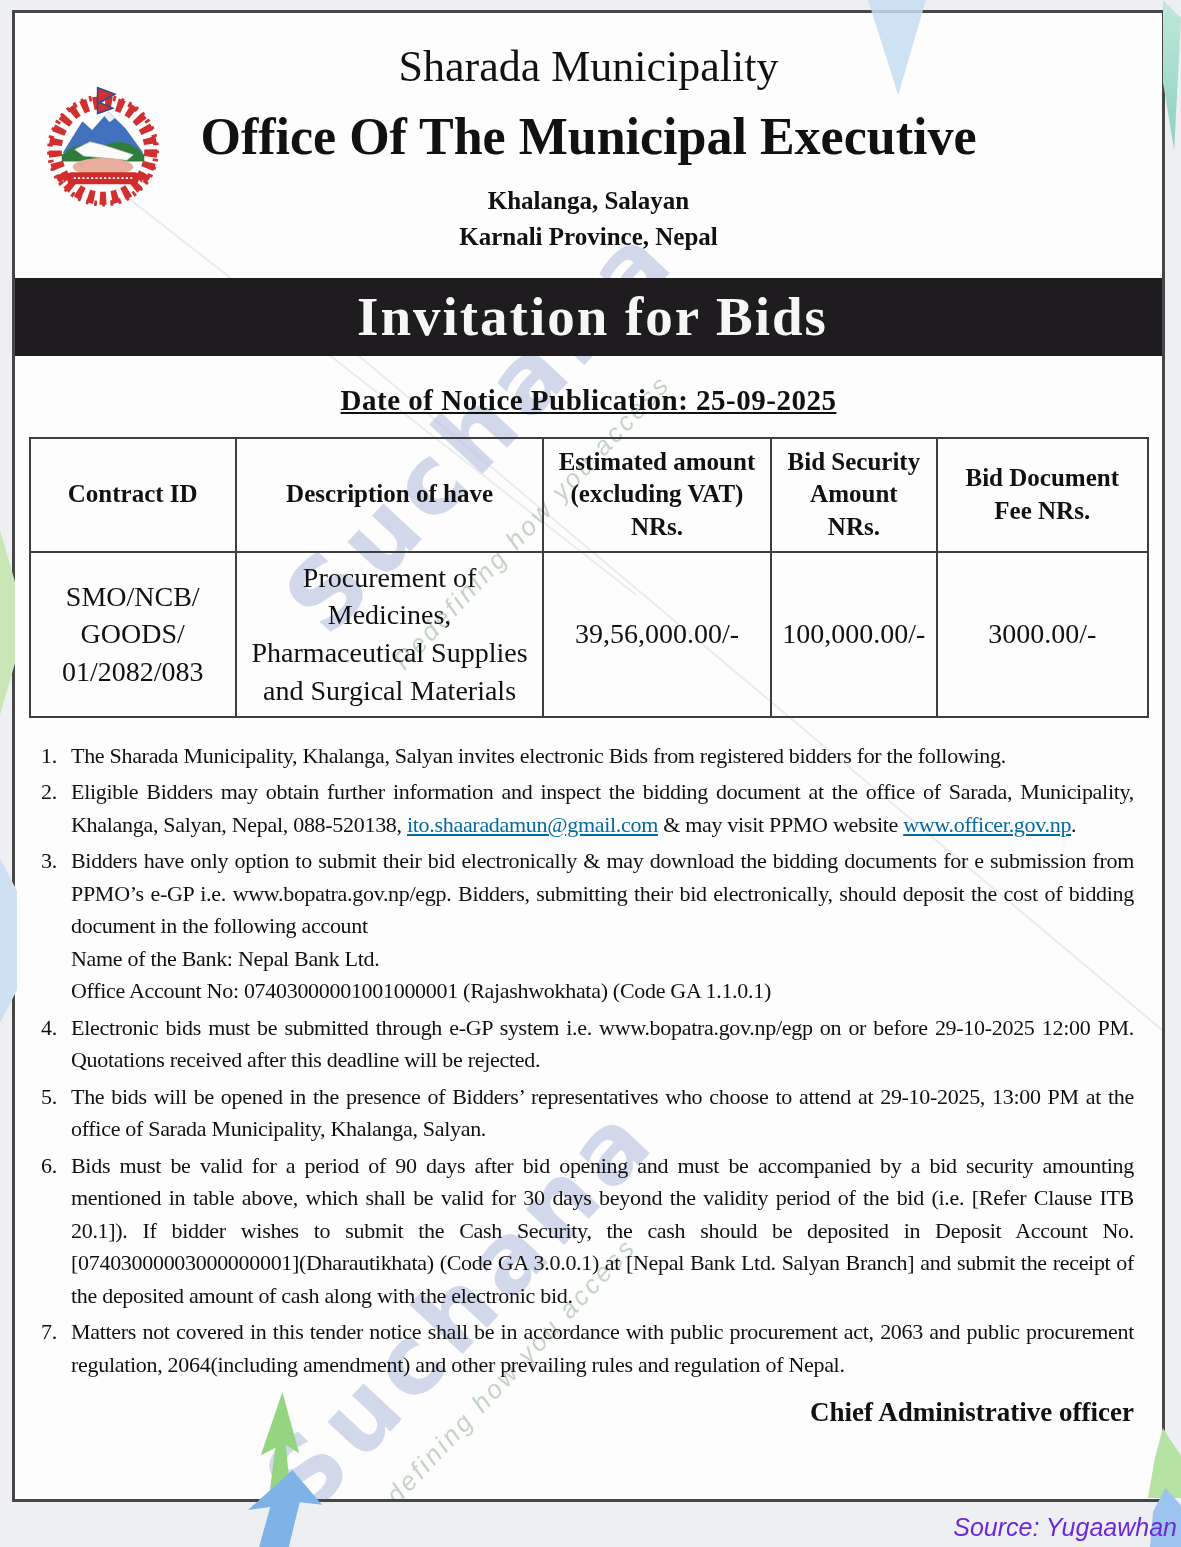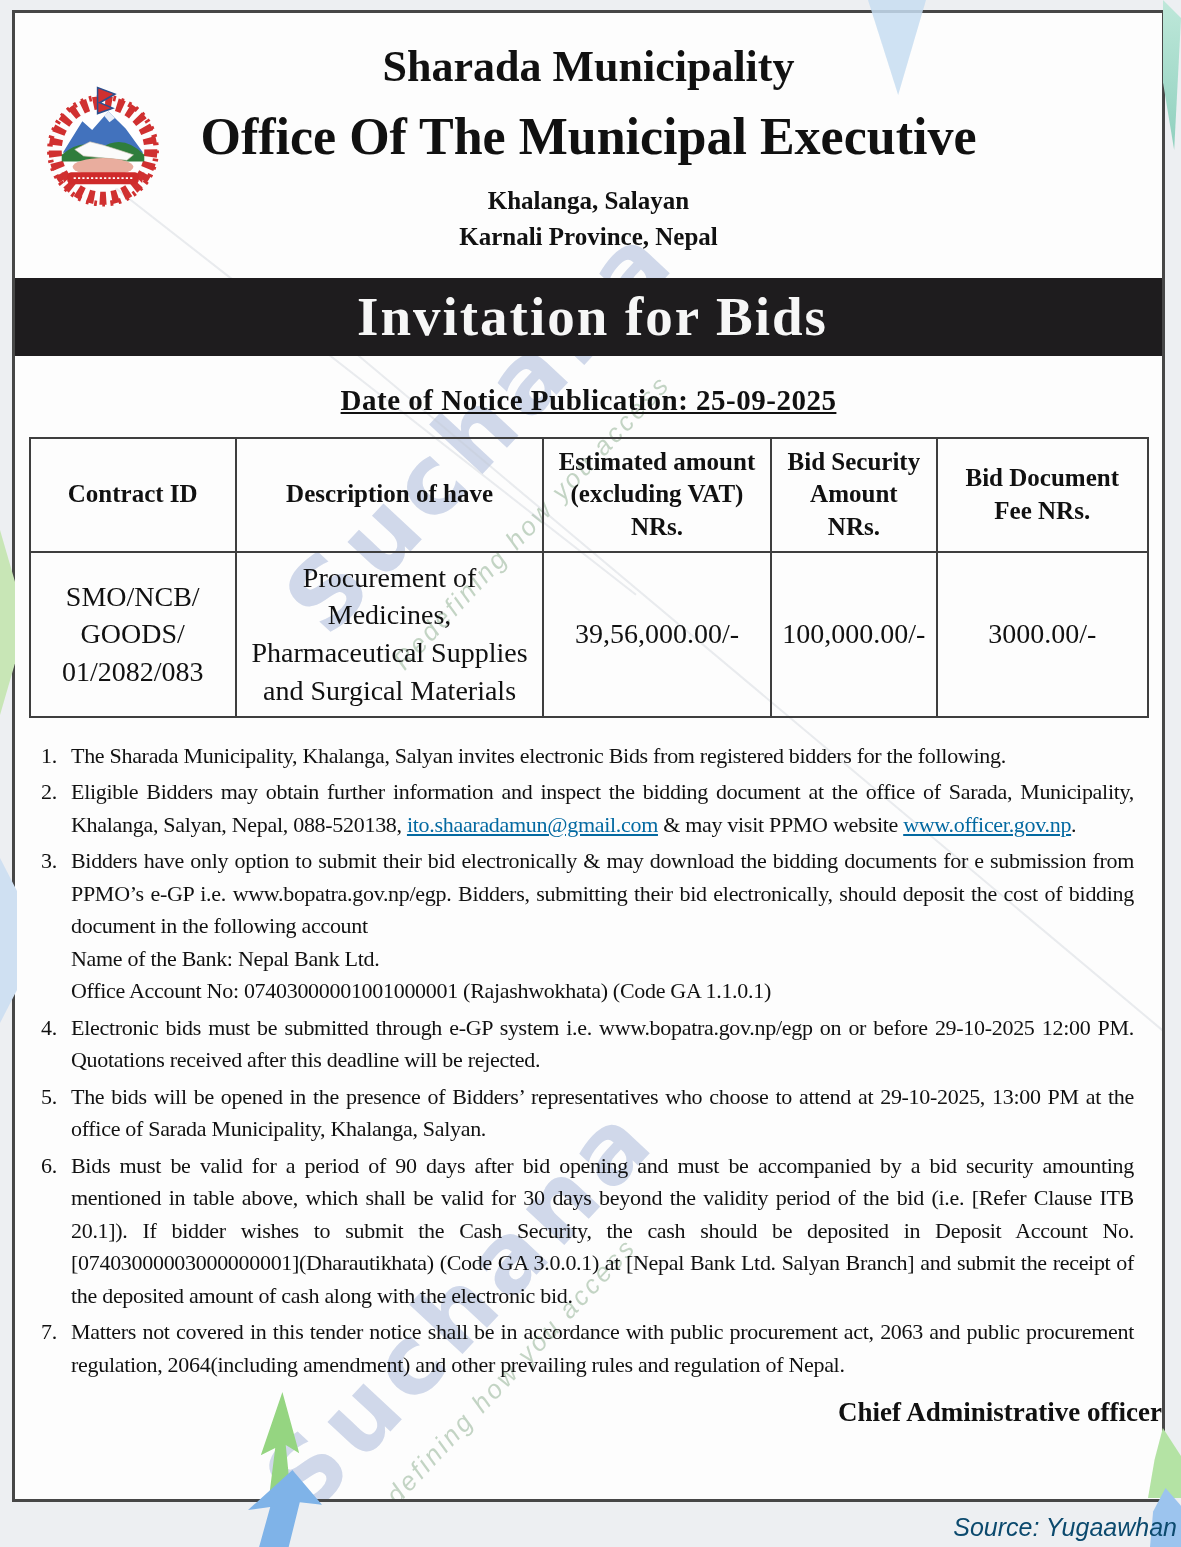--- a/index.html
+++ b/index.html
@@ -29,21 +29,21 @@
     font-size:26px;letter-spacing:3px;color:rgba(148,178,150,0.55);
     transform-origin:0 0;transform:rotate(-47deg);
   }
   .diag{
     position:absolute;z-index:1;pointer-events:none;height:2px;
     background:rgba(195,200,210,0.35);transform-origin:0 0;
   }
   
   .hdr{padding-top:30px;text-align:center;}
   .emblem{position:absolute;left:22px;top:68px;width:132px;height:126px;z-index:3;}
-  .t1{font-size:44px;font-weight:bold;line-height:1.1;margin:0;}
+  .t1{font-size:44px;font-weight:normal;line-height:1.1;margin:0;}
   .t2{font-size:52px;font-weight:bold;line-height:1.15;margin:16px 0 16px 0;}
   .sub{font-size:25px;font-weight:bold;line-height:1.45;margin:0;}
   
   .banner{
     margin-top:22px;height:78px;background:#1e1c1e;
     display:flex;align-items:center;justify-content:center;padding-left:8px;
   }
   .banner span{
     color:#f6f6f6;font-size:55px;font-weight:bold;letter-spacing:2px;
   }
@@ -62,25 +62,25 @@
   }
   table.bids th{height:100px;font-size:25px;font-weight:bold;line-height:1.3;}
   table.bids td{height:112px;font-size:28px;line-height:1.35;}
   .c1{width:205px;}.c2{width:305px;}.c3{width:226px;}.c4{width:165px;}.c5{width:209px;}
   
   .list{margin-top:22px;padding:0 28px 0 26px;font-size:22px;line-height:32.5px;letter-spacing:-0.3px;}
   .item{position:relative;padding-left:30px;margin-bottom:4px;text-align:justify;}
   .item .num{position:absolute;left:0;top:0;}
   .subline{text-align:left;}
   a.doclink{color:#0369a1;text-decoration:underline;cursor:pointer;}
-  .chief{margin-top:16px;text-align:right;font-size:27px;font-weight:bold;}
+  .chief{margin-top:16px;padding-right:28px;text-align:right;font-size:27px;font-weight:bold;}
   
   .source{
     position:absolute;right:4px;top:1513px;z-index:5;
-    font-family:"Liberation Sans",sans-serif;font-style:italic;font-size:25px;color:#0c4a6e;
+    font-family:"Liberation Sans",sans-serif;font-style:italic;font-size:25px;color:#6d28d9;
   }
   
   .decor{position:absolute;pointer-events:none;z-index:4;}
   .d-top-tri{left:868px;top:0;width:58px;height:95px;background:#c7ddf1;
     clip-path:polygon(0 0,100% 0,52% 100%);opacity:0.85;}
   .d-right-teal{left:1163px;top:0;width:18px;height:150px;
     background:linear-gradient(#bfe8da,#8fd0be);
     clip-path:polygon(0 0,100% 12%,62% 100%,0 55%);}
   .d-left-green{left:0;top:530px;width:15px;height:185px;background:#c8e6b6;
     clip-path:polygon(0 0,100% 28%,100% 72%,0 100%);}

